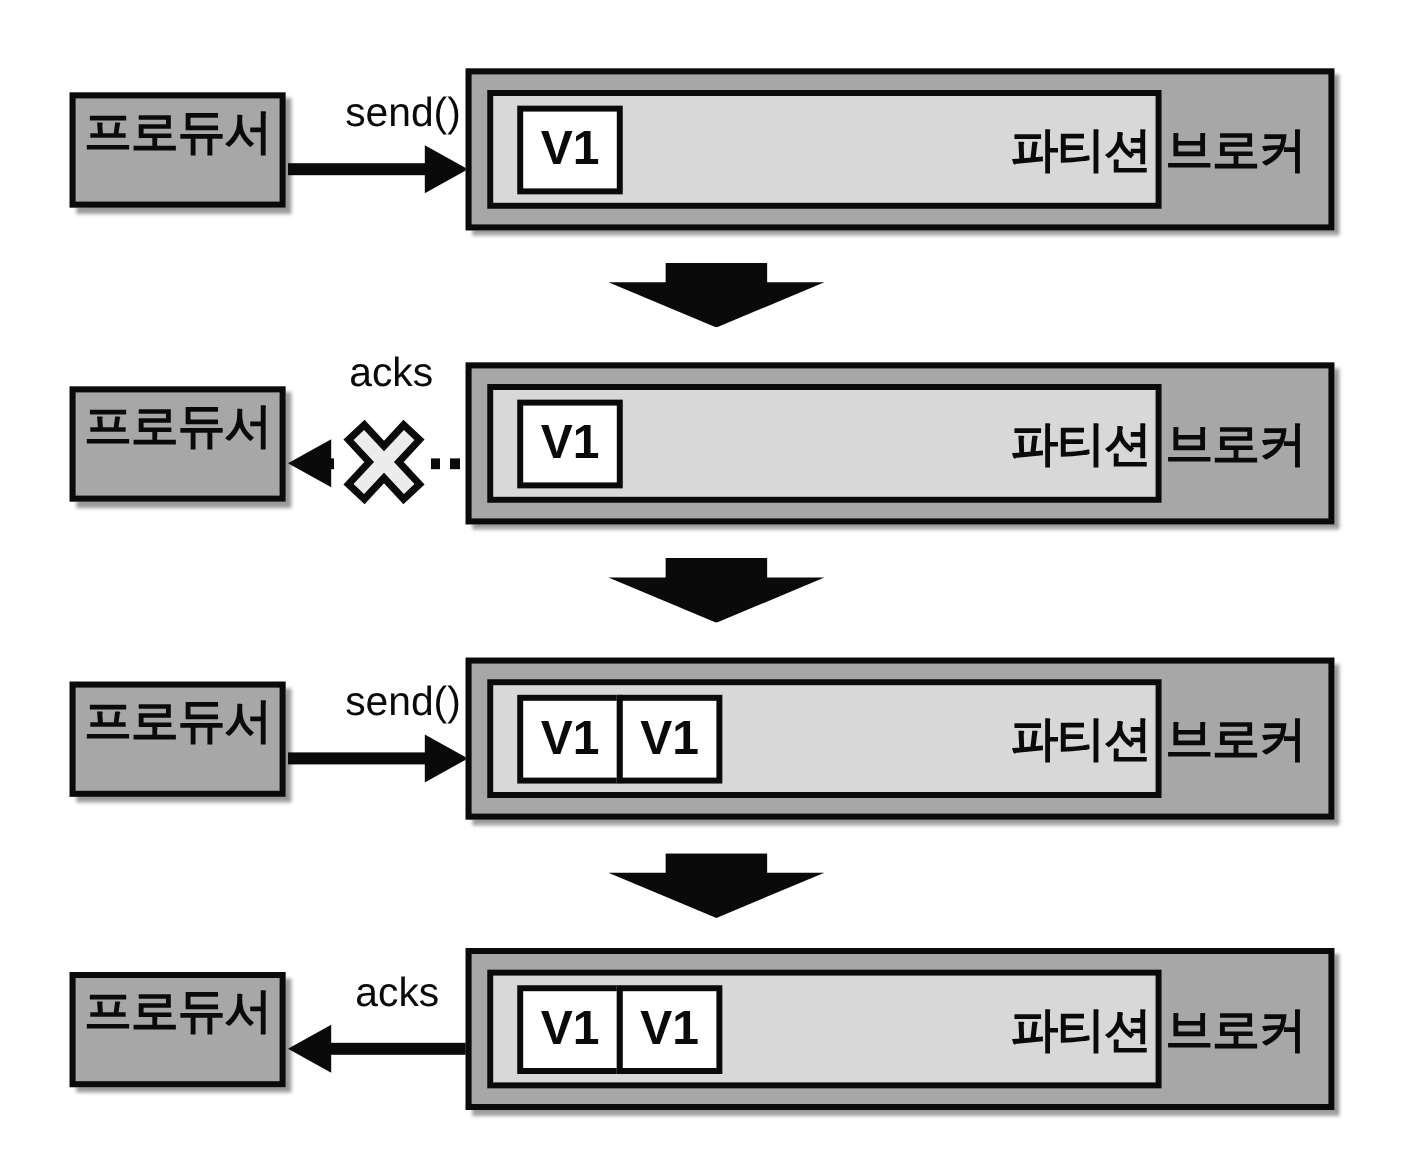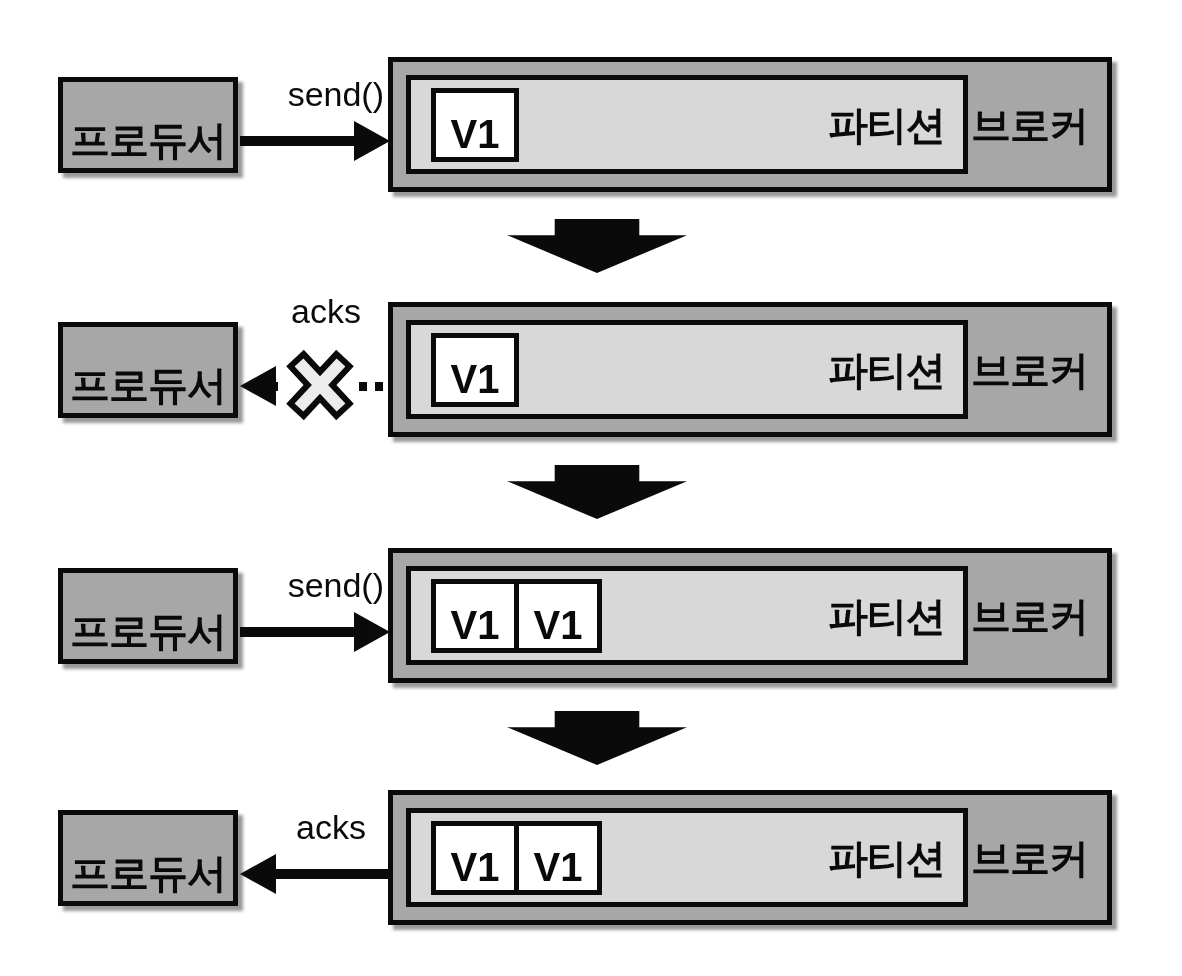--- a/index.html
+++ b/index.html
@@ -9,21 +9,21 @@
     font-family:"Liberation Sans","DejaVu Sans",sans-serif;color:#0a0a0a;
   }
   .stage{position:absolute;left:0;width:1182px;height:135px;}
   .s0{top:57px}.s1{top:302px}.s2{top:548px}.s3{top:790px}
 
   
   .producer{
     position:absolute;left:58px;top:20px;width:180px;height:96px;
     background:#a7a7a7;border:5px solid #0a0a0a;
     box-shadow:5px 5px 3px rgba(0,0,0,0.40);
-    display:flex;align-items:flex-end;justify-content:center;
+    display:flex;align-items:flex-start;justify-content:center;
   }
   .plabel{font-size:40px;font-weight:bold;letter-spacing:-1px;white-space:nowrap;}
 
   
   .conn{position:absolute;left:240px;top:16px;width:150px;height:135px;}
   .hline{position:absolute;left:0;right:28px;top:63px;height:10px;background:#0a0a0a;}
   .hline.from-broker{left:28px;right:0;}
   .head-right{
     position:absolute;right:0;top:48px;width:0;height:0;
     border-top:20px solid transparent;border-bottom:20px solid transparent;
@@ -55,27 +55,27 @@
     background:#a7a7a7;border:5px solid #0a0a0a;
     box-shadow:5px 5px 3px rgba(0,0,0,0.40);
   }
   .partition{
     position:absolute;left:13px;top:13px;width:562px;height:99px;
     background:#d8d8d8;border:5px solid #0a0a0a;
     display:flex;align-items:center;
   }
   .msg{
     width:88px;height:74px;background:#ffffff;border:5px solid #0a0a0a;
-    display:flex;align-items:flex-end;justify-content:center;
+    display:flex;align-items:center;justify-content:center;
     font-size:40px;font-weight:bold;flex:0 0 auto;
   }
   .msg.first{margin-left:20px;}
   .msg.next{margin-left:-5px;}
   .partlabel{
-    position:absolute;right:18px;top:50%;transform:translateY(-50%);
+    position:absolute;right:4px;top:50%;transform:translateY(-50%);
     font-size:40px;font-weight:bold;letter-spacing:-1px;white-space:nowrap;
   }
   .brokerlabel{
     position:absolute;right:0;width:136px;top:50%;transform:translateY(-50%);
     font-size:40px;font-weight:bold;letter-spacing:-1px;white-space:nowrap;
   }
 
   
   .down-arrow{
     position:absolute;left:507px;width:180px;height:54px;background:#0a0a0a;

